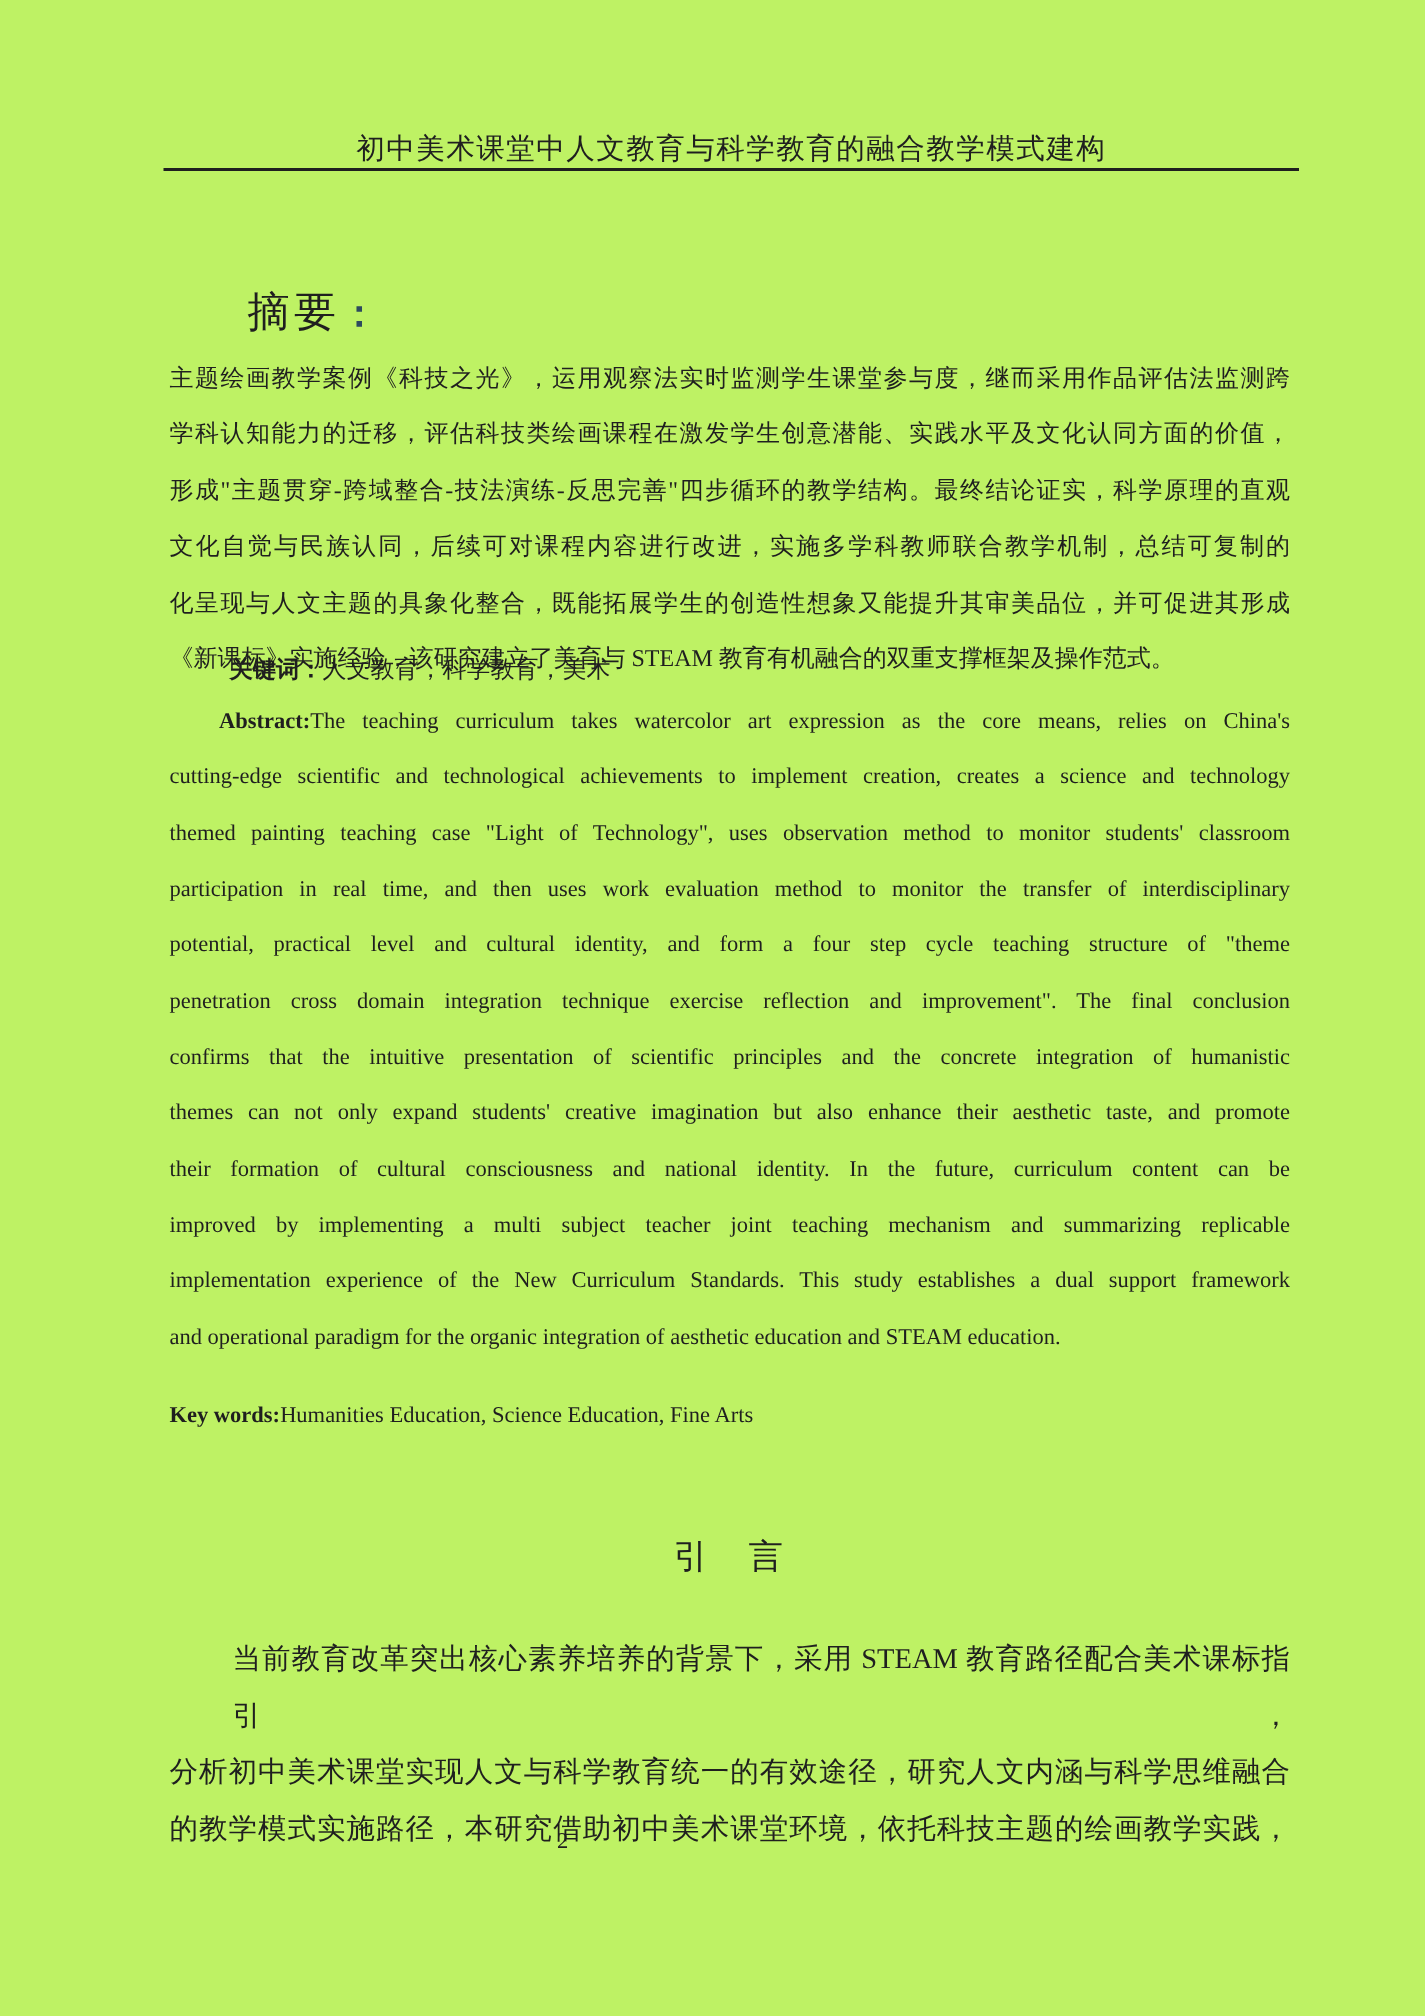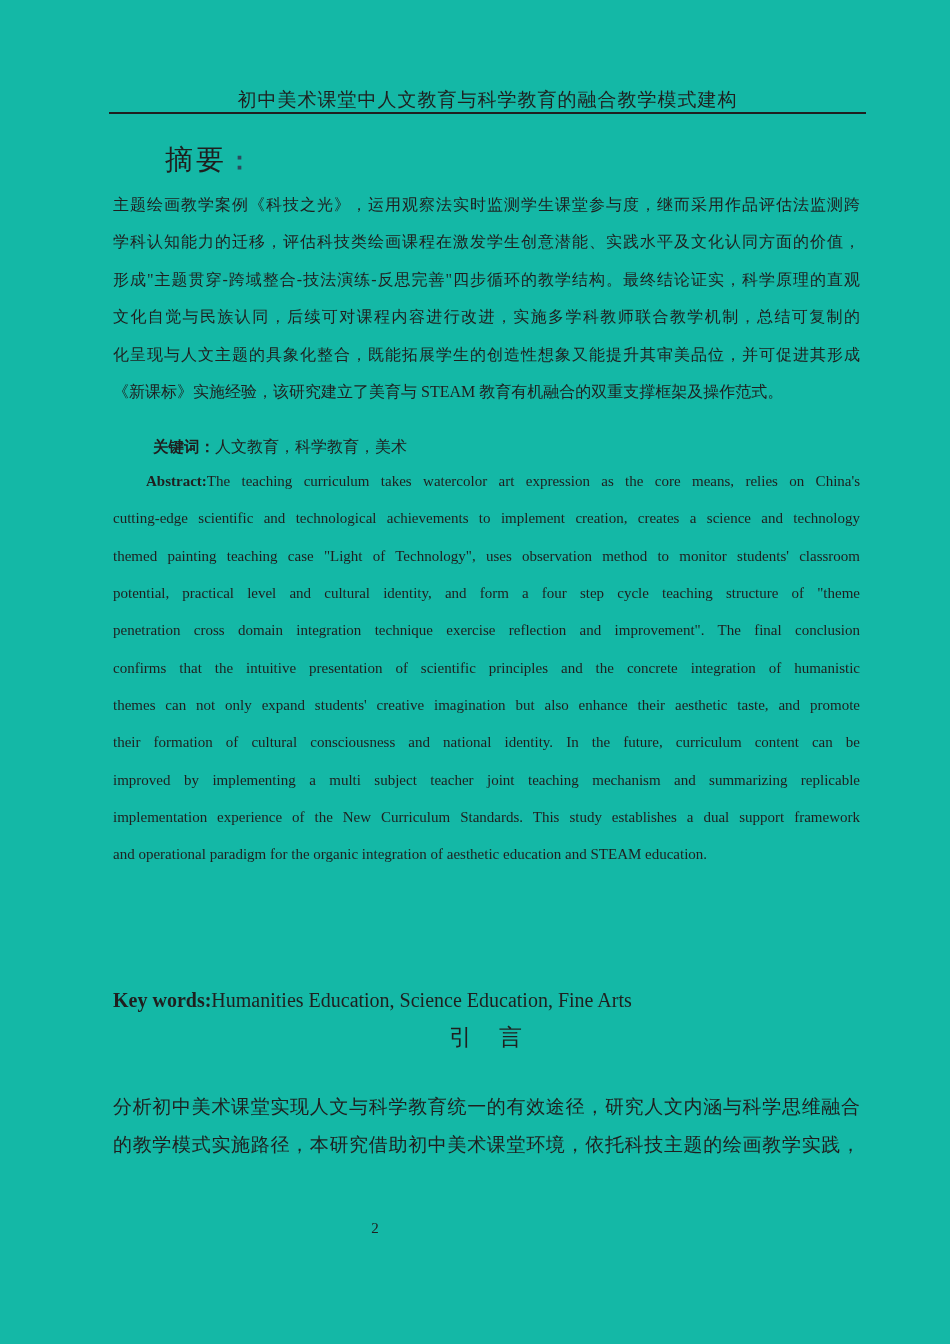--- a/index.html
+++ b/index.html
@@ -3,34 +3,34 @@
 <meta charset="utf-8">
 <style>
   * { margin: 0; padding: 0; box-sizing: border-box; }
   html, body { background: #ffffff; }
   body {
     width: 950px; height: 1344px;
     position: relative;
     font-family: "Liberation Serif", serif;
     color: var(--ink, #1f1f1f);
   }
-  .page { position: absolute; inset: 0; background: #14b8a6; overflow: hidden; }
+  .page { position: absolute; inset: 0; background: #bef264; overflow: hidden; }
 
   
   .doc-header {
     position: absolute; top: 89px; left: 109px; width: 757px;
     text-align: center;
     border-bottom: 2px solid var(--ink, #1f1f1f);
     padding-bottom: 1px;
   }
   .doc-title { font-size: 19px; line-height: 22px; letter-spacing: 1px; }
 
   
   .abstract-cn { position: absolute; top: 141px; left: 113px; width: 747px; }
-  .acn-first { display: flex; align-items: baseline; padding-left: 52px; height: 45px; }
+  .acn-first { display: flex; align-items: baseline; padding-left: 52px; height: 45px; margin-top: 48px; }
   .acn-label { font-size: 28px; letter-spacing: 3px; white-space: nowrap; }
   .acn-colon { font-size: 25px; font-weight: bold; color: var(--colon, #2d4a5e); margin-right: 16px; }
   .acn-body { flex: 1; }
   .acn-body, .acn-line { font-size: 16px; line-height: 37.4px; }
   .jline { text-align: justify; text-align-last: justify; }
 
   
   .keywords-cn {
     position: absolute; top: 428px; left: 113px; width: 747px;
     padding-left: 40px; font-size: 16px; line-height: 37.4px;
@@ -39,22 +39,22 @@
 
   
   .abstract-en { position: absolute; top: 463px; left: 113px; width: 747px; }
   .aen-first { display: flex; align-items: center; padding-left: 33px; }
   .aen-label { font-weight: bold; white-space: nowrap; font-size: 15px; line-height: 37.35px; }
   .aen-body { flex: 1; }
   .aen-body, .aen-line { font-size: 15px; line-height: 37.35px; }
 
   
   .keywords-en {
-    position: absolute; top: 982px; left: 113px; width: 747px;
-    font-size: 20px; line-height: 37px;
+    position: absolute; top: 926px; left: 113px; width: 747px;
+    font-size: 15px; line-height: 37px;
   }
   .kwe-label { font-weight: bold; }
 
   
   .intro-heading {
     position: absolute; top: 1019px; left: 113px; width: 747px;
     text-align: center;
     font-family: "Liberation Sans", sans-serif;
     font-weight: normal; font-size: 23px; line-height: 36px;
     letter-spacing: 2px;
@@ -97,36 +97,38 @@
     <span class="kw-label">关键词：</span><span class="kw-text">人文教育，科学教育，美术</span>
   </div>
 
   <section class="abstract-en">
     <div class="aen-first">
       <span class="aen-label">Abstract:</span>
       <span class="aen-body jline">The teaching curriculum takes watercolor art expression as the core means, relies on China's</span>
     </div>
     <div class="aen-line jline">cutting-edge scientific and technological achievements to implement creation, creates a science and technology</div>
     <div class="aen-line jline">themed painting teaching case "Light of Technology", uses observation method to monitor students' classroom</div>
+    <div class="aen-line jline">participation in real time, and then uses work evaluation method to monitor the transfer of interdisciplinary</div>
     <div class="aen-line jline">potential, practical level and cultural identity, and form a four step cycle teaching structure of "theme</div>
     <div class="aen-line jline">penetration cross domain integration technique exercise reflection and improvement". The final conclusion</div>
     <div class="aen-line jline">confirms that the intuitive presentation of scientific principles and the concrete integration of humanistic</div>
     <div class="aen-line jline">themes can not only expand students' creative imagination but also enhance their aesthetic taste, and promote</div>
     <div class="aen-line jline">their formation of cultural consciousness and national identity. In the future, curriculum content can be</div>
     <div class="aen-line jline">improved by implementing a multi subject teacher joint teaching mechanism and summarizing replicable</div>
     <div class="aen-line jline">implementation experience of the New Curriculum Standards. This study establishes a dual support framework</div>
     <div class="aen-line">and operational paradigm for the organic integration of aesthetic education and STEAM education.</div>
   </section>
 
   <div class="keywords-en">
     <span class="kwe-label">Key words:</span><span class="kwe-text">Humanities Education, Science Education, Fine Arts</span>
   </div>
 
   <h2 class="intro-heading">引　言</h2>
 
   <section class="intro">
+    <div class="intro-line intro-first jline">当前教育改革突出核心素养培养的背景下，采用 STEAM 教育路径配合美术课标指引，</div>
     <div class="intro-line jline">分析初中美术课堂实现人文与科学教育统一的有效途径，研究人文内涵与科学思维融合</div>
     <div class="intro-line jline">的教学模式实施路径，本研究借助初中美术课堂环境，依托科技主题的绘画教学实践，</div>
   </section>
 
   <div class="page-number">2</div>
 
 </div>
 
 </body></html>

